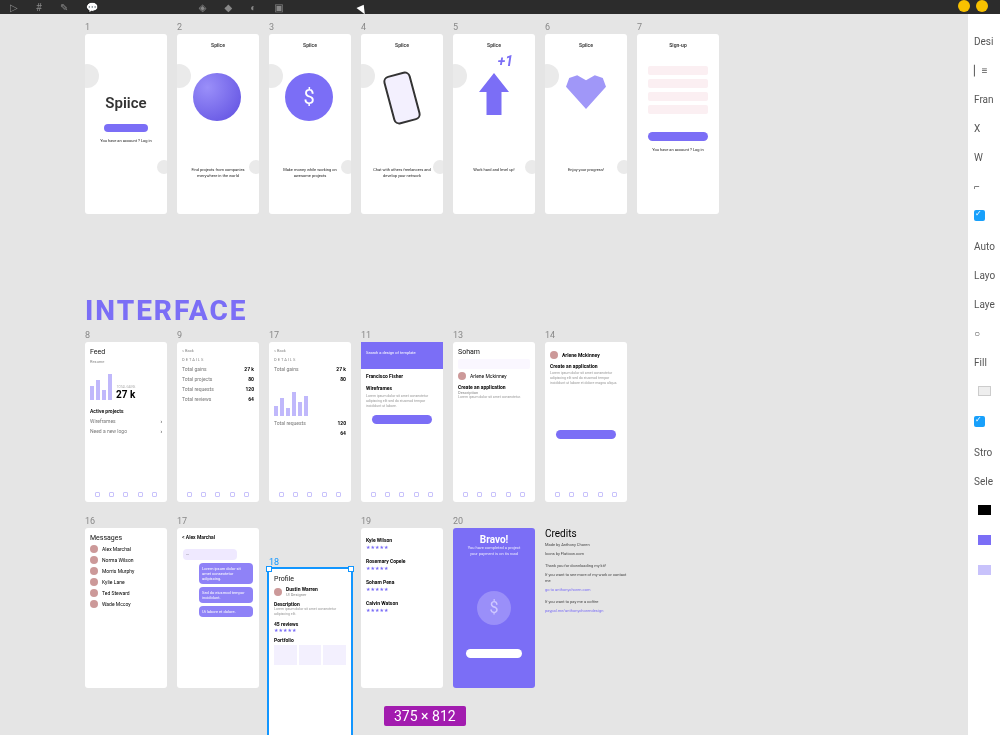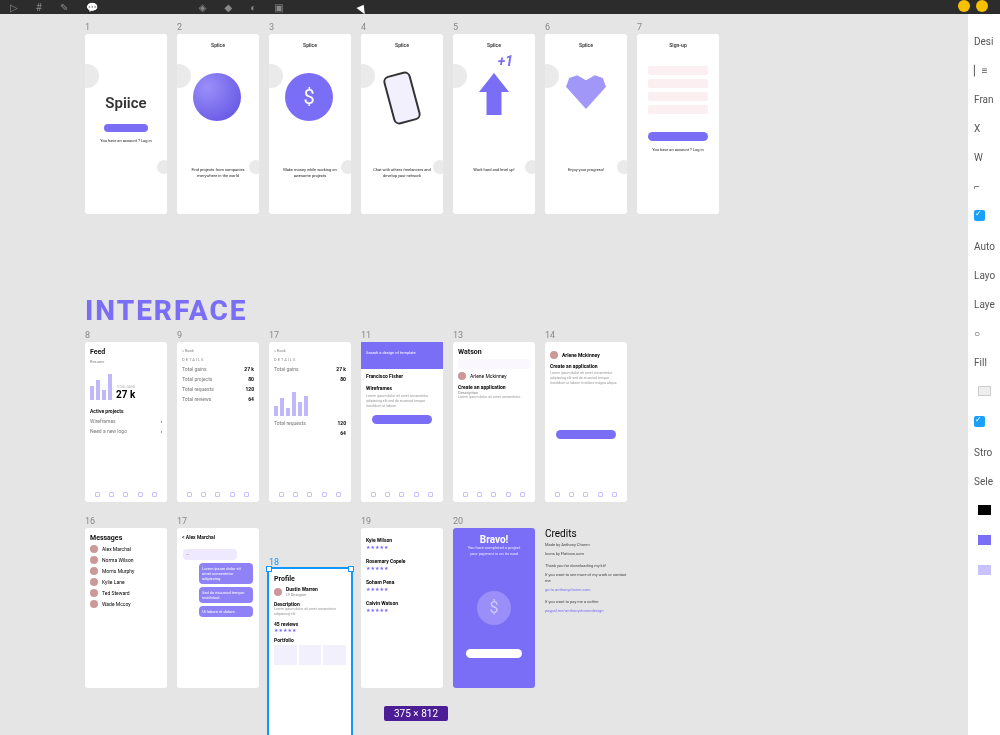--- a/index.html
+++ b/index.html
@@ -40,21 +40,21 @@
   .coin{width:48px;height:48px;border-radius:50%;background:#7b6ef6;color:#fff;font-size:20px;line-height:48px;}
   .phone{width:28px;height:50px;border:2px solid #333;border-radius:6px;transform:rotate(-15deg);margin:0 auto;background:#f3f0fe;}
   .arrowup{width:30px;height:42px;background:#7b6ef6;clip-path:polygon(50% 0,100% 45%,75% 45%,75% 100%,25% 100%,25% 45%,0 45%);margin:0 auto;}
   .heart{width:40px;height:36px;background:#a097f8;margin:8px auto 0;clip-path:polygon(50% 100%,0 38%,8% 14%,28% 6%,50% 20%,72% 6%,92% 14%,100% 38%);}
   .signup-field{width:60px;height:9px;background:#fbeff2;margin:4px auto;border-radius:2px;}
   .signup-btn{width:60px;height:9px;background:#7b6ef6;margin:18px auto 0;border-radius:5px;}
   .plusone{position:absolute;top:-20px;right:6px;font-size:14px;font-weight:700;color:#7b6ef6;font-style:italic;}
   
   .section-title{position:absolute;font-size:28px;font-weight:800;letter-spacing:2px;color:#7b6ef6;}
   .ui-frame{width:82px;height:160px;background:#fff;border-radius:3px;position:relative;font-size:5px;padding:6px 5px;}
-  .ui-frame .title{font-size:7px;font-weight:700;color:#111;margin-bottom:3px;}
+  .ui-frame .title{font-size:7px;font-weight:400;color:#111;margin-bottom:3px;}
   .ui-frame .sub{font-size:4px;color:#888;}
   .ui-frame .big{font-size:10px;font-weight:700;text-align:right;}
   .ui-frame .line{display:flex;justify-content:space-between;margin:4px 0;font-size:5px;}
   .ui-frame .line .k{color:#777;}
   .ui-frame .line .v{font-weight:700;}
   .ui-frame .pillbtn{height:9px;width:60px;background:#7b6ef6;border-radius:5px;margin:6px auto;}
   .ui-frame .field{height:10px;background:#faf7ff;border-radius:2px;margin:3px 0;}
   .ui-frame .botnav{position:absolute;bottom:3px;left:5px;right:5px;height:9px;display:flex;justify-content:space-around;align-items:center;}
   .ui-frame .botnav span{width:5px;height:5px;border:1px solid #c8c2fb;border-radius:1px;}
   .bars{display:flex;align-items:flex-end;gap:2px;height:30px;}
@@ -62,21 +62,21 @@
   .msgrow{display:flex;align-items:center;gap:4px;margin:3px 0;}
   .msgrow .av{width:8px;height:8px;border-radius:50%;background:#c99;}
   .chat{ padding:0; }
   .chat .bubble{background:#8f82f7;color:#fff;border-radius:4px;padding:3px;font-size:4px;margin:3px 6px 3px 22px;}
   .chat .bubble.left{margin:3px 22px 3px 6px;background:#efe9ff;color:#333;}
   .bravo{background:#7b6ef6;color:#fff;text-align:center;}
   .bravo .coin2{width:34px;height:34px;border-radius:50%;background:#9a8ff9;margin:34px auto 0;color:#cfc8ff;font-size:16px;line-height:34px;}
   .bravo .wbtn{width:56px;height:9px;background:#fff;border-radius:5px;margin:24px auto 0;}
   .sel{outline:2px solid #1296ff;}
   .sel-handle{position:absolute;width:6px;height:6px;background:#fff;border:1px solid #1296ff;}
-  .sizetag{position:absolute;background:#4c1d95;color:#fff;font-size:10px;padding:2px 10px;border-radius:2px;}
+  .sizetag{position:absolute;background:#a21caf;color:#fff;font-size:14px;padding:2px 10px;border-radius:2px;}
   .credits-text{font-size:4px;color:#444;line-height:6px;margin-top:3px;}
   .credits-text.lnk{color:#7b6ef6;}
 </style>
 </head>
 <body>
 
 <div class="topbar">
   <div class="topbar-icons-left">
     <span>▷</span>
     <span>#</span>
@@ -332,21 +332,21 @@
             <span></span>
             <span></span>
           </div>
       </div>
       </div>
 
 
     <div class="frame-wrap">
         <div class="frame-label">13</div>
       <div class="ui-frame">
-        <div class="title">Watson</div>
+        <div class="title">Soham</div>
         <div class="field"></div>
         <div class="msgrow">
             <div class="av"></div>
             <span>Arlene Mckinney</span>
           </div>
         <div style="font-weight:700;margin-top:4px;">Create an application</div>
         <div class="sub">Description</div>
         <div style="font-size:3.5px;color:#999;line-height:5px;">Lorem ipsum dolor sit amet consectetur.</div>
         <div class="botnav">
             <span></span>

